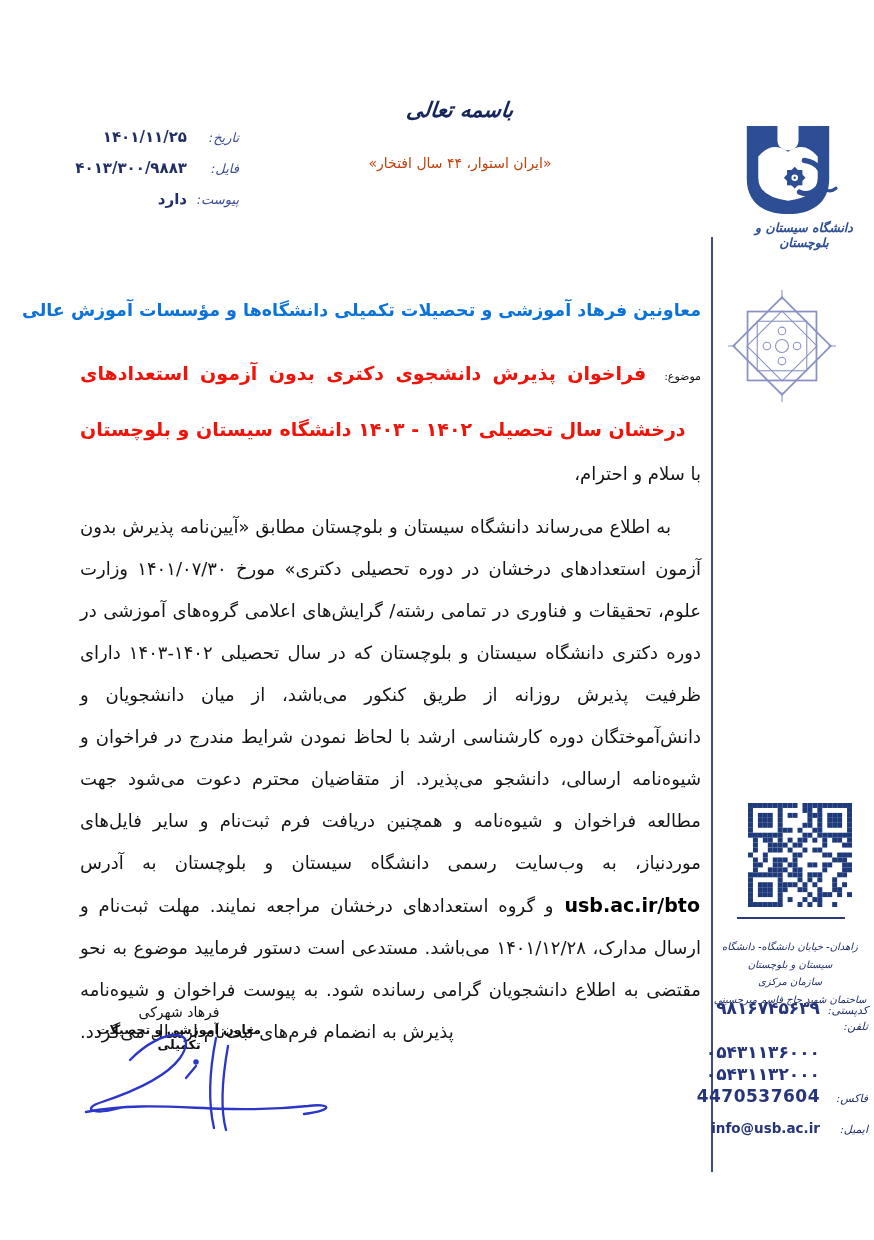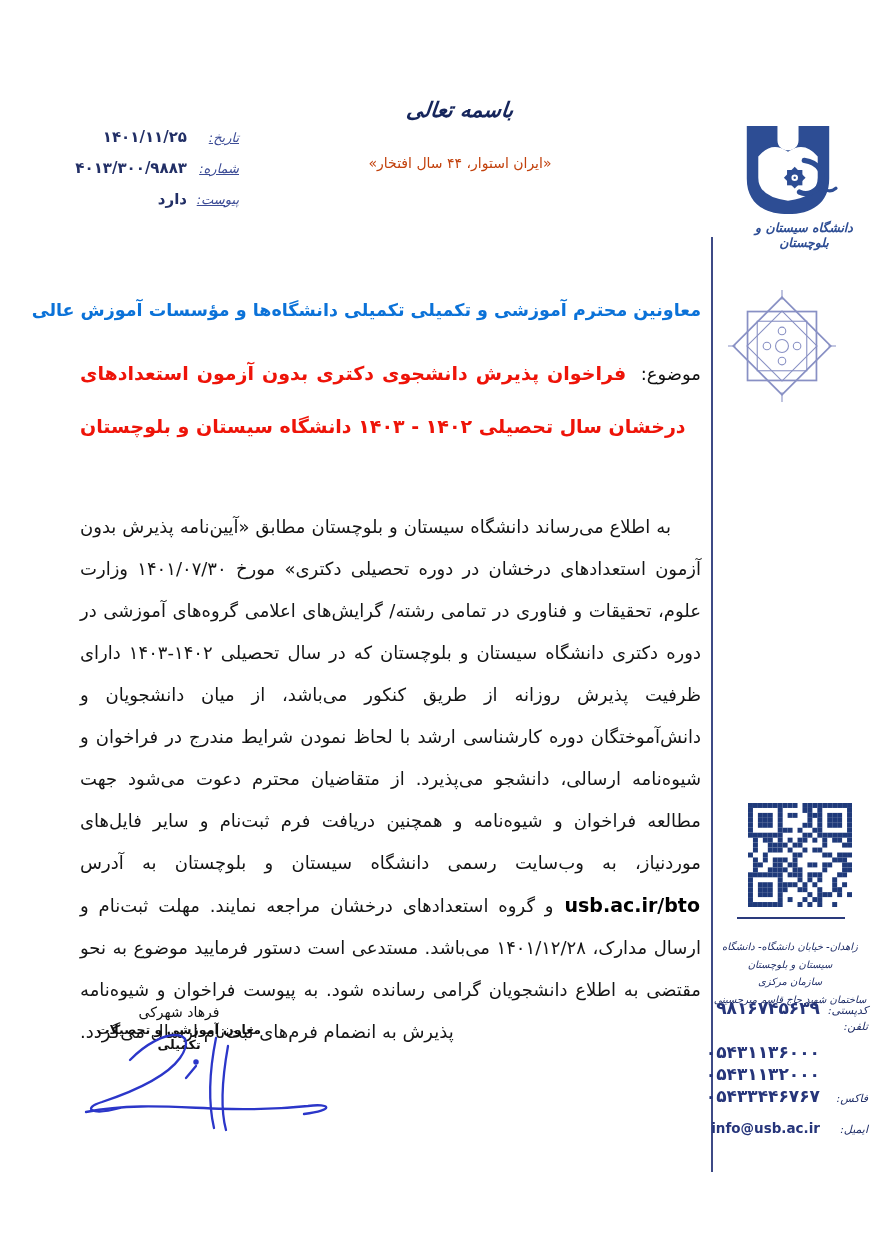--- a/index.html
+++ b/index.html
@@ -5,21 +5,21 @@
   * { margin:0; padding:0; box-sizing:border-box; }
   html,body { background:#888; }
   body { font-family:"DejaVu Sans", sans-serif; }
   .page {
     position:relative; width:874px; height:1240px; margin:0 auto;
     background:#ffffff; overflow:hidden; direction:rtl;
   }
   
   .meta { position:absolute; top:128px; left:37px; width:202px; }
   .meta-row { display:flex; direction:rtl; justify-content:flex-start; align-items:baseline; height:31px; }
-  .meta-label { width:52px; flex:0 0 52px; font-style:italic; font-size:13px; color:#3c4c96;text-decoration:underline; }
+  .meta-label { width:52px; flex:0 0 52px; font-style:italic; font-size:13px; color:#3c4c96; }
   .meta-value { font-weight:bold; font-size:15px; color:#222f66; padding-left:4px; white-space:nowrap; }
   
   .bismillah-wrap { position:absolute; top:98px; left:320px; width:280px; text-align:center; direction:rtl; }
   .bismillah { font-size:21px; font-weight:bold; font-style:italic; color:#16265c; transform:skewX(-6deg); }
   .slogan { margin-top:33px; font-size:14px; color:#c2410c; }
   
   .logo { position:absolute; top:124px; left:705px; width:165px; text-align:center; }
   .logo svg { display:block; margin:0 auto; }
   .logo-name { margin-top:4px; font-size:12.5px; font-weight:bold; font-style:italic; color:#2d4d94; direction:rtl;margin-left:33px; }
   
@@ -28,21 +28,21 @@
   
   .recipient {
     position:absolute; top:300px; left:80px; width:621px;
     font-size:17.5px; font-weight:bold; color:#0b72d8;
     text-align:center; white-space:nowrap; direction:rtl;
   }
   .subject {
     position:absolute; top:347px; left:80px; width:621px; direction:rtl;
     text-align:justify; text-align-last:left; line-height:52px; font-size:19px;
   }
-  .subj-label { color:#111111; font-size:18px; margin-left:7px; }
+  .subj-label { color:#111111; font-size:11px; margin-left:7px; }
   .subj-text { color:#ee1409; font-weight:bold; }
   .salutation { position:absolute; top:463px; left:80px; width:621px; direction:rtl; text-align:right; font-size:18px; color:#151515; }
   .body-par {
     position:absolute; top:506px; left:80px; width:621px; direction:rtl;
     text-align:justify; text-align-last:left; text-indent:30px;
     line-height:42px; font-size:18px; color:#151515;
   }
   .url { font-weight:bold; font-size:19px; color:#000; unicode-bidi:isolate; direction:ltr; margin:0 1px; }
   
   .sig-text { position:absolute; top:1004px; left:88px; width:182px; text-align:center; direction:rtl; color:#101010; }
@@ -64,21 +64,21 @@
 <body>
 
 <div class="page">
 
   <div class="meta">
     <div class="meta-row">
       <span class="meta-label">تاریخ:</span>
       <span class="meta-value">۱۴۰۱/۱۱/۲۵</span>
     </div>
     <div class="meta-row">
-      <span class="meta-label">شماره:</span>
+      <span class="meta-label">فایل:</span>
       <span class="meta-value">۴۰۱۳/۳۰۰/۹۸۸۳</span>
     </div>
     <div class="meta-row">
       <span class="meta-label">پیوست:</span>
       <span class="meta-value">دارد</span>
     </div>
   </div>
 
   <div class="bismillah-wrap">
     <div class="bismillah">باسمه تعالی</div>
@@ -113,27 +113,28 @@
           <circle cx="36" cy="50" r="3.5"></circle>
             <circle cx="64" cy="50" r="3.5"></circle>
           <circle cx="50" cy="36" r="3.5"></circle>
             <circle cx="50" cy="64" r="3.5"></circle>
           <path d="M50 -2 v9 M50 93 v9 M-2 50 h9 M93 50 h9"></path>
         </g>
       </g>
     </svg>
   </div>
 
-  <div class="recipient">معاونین محترم آموزشی و تکمیلی تکمیلی دانشگاه‌ها و مؤسسات آموزش عالی</div>
+  <div class="recipient">معاونین فرهاد آموزشی و تحصیلات تکمیلی دانشگاه‌ها و مؤسسات آموزش عالی</div>
 
   <div class="subject">
     <span class="subj-label">موضوع:</span>
     <span class="subj-text">فراخوان پذیرش دانشجوی دکتری بدون آزمون استعدادهای درخشان سال تحصیلی ۱۴۰۲ - ۱۴۰۳ دانشگاه سیستان و بلوچستان</span>
   </div>
 
+  <div class="salutation">با سلام و احترام،</div>
 
   <div class="body-par">
     <span>به اطلاع می‌رساند دانشگاه سیستان و بلوچستان مطابق «آیین‌نامه پذیرش بدون آزمون استعدادهای درخشان در دوره تحصیلی دکتری» مورخ ۱۴۰۱/۰۷/۳۰ وزارت علوم، تحقیقات و فناوری در تمامی رشته/ گرایش‌های اعلامی گروه‌های آموزشی در دوره دکتری دانشگاه سیستان و بلوچستان که در سال تحصیلی ۱۴۰۲-۱۴۰۳ دارای ظرفیت پذیرش روزانه از طریق کنکور می‌باشد، از میان دانشجویان و دانش‌آموختگان دوره کارشناسی ارشد با لحاظ نمودن شرایط مندرج در فراخوان و شیوه‌نامه ارسالی، دانشجو می‌پذیرد. از متقاضیان محترم دعوت می‌شود جهت مطالعه فراخوان و شیوه‌نامه و همچنین دریافت فرم ثبت‌نام و سایر فایل‌های موردنیاز، به وب‌سایت رسمی دانشگاه سیستان و بلوچستان به آدرس </span><span class="url">usb.ac.ir/bto</span><span> و گروه استعدادهای درخشان مراجعه نمایند. مهلت ثبت‌نام و ارسال مدارک، ۱۴۰۱/۱۲/۲۸ می‌باشد. مستدعی است دستور فرمایید موضوع به نحو مقتضی به اطلاع دانشجویان گرامی رسانده شود. به پیوست فراخوان و شیوه‌نامه پذیرش به انضمام فرم‌های ثبت‌نام ارسال می‌گردد.</span>
   </div>
 
   <div class="sig-text">
     <div class="sig-name">فرهاد شهرکی</div>
     <div class="sig-title">معاون آموزشی و تحصیلات تکمیلی</div>
   </div>
   <svg class="sig-scribble" viewBox="0 0 282 112">
@@ -398,21 +399,21 @@
     <div class="c-row">
       <span class="c-label"></span>
       <span class="c-val">۰۵۴۳۱۱۳۶۰۰۰</span>
     </div>
     <div class="c-row">
       <span class="c-label"></span>
       <span class="c-val">۰۵۴۳۱۱۳۲۰۰۰</span>
     </div>
     <div class="c-row">
       <span class="c-label">فاکس:</span>
-      <span class="c-val">۰۵۴۳۳۴۴۶۷۶۷</span>
+      <span class="c-val">4470537604</span>
     </div>
     <div class="c-row email">
       <span class="c-label">ایمیل:</span>
       <span class="c-val ltr">info@usb.ac.ir</span>
     </div>
   </div>
 
 </div>
 
 </body></html>

